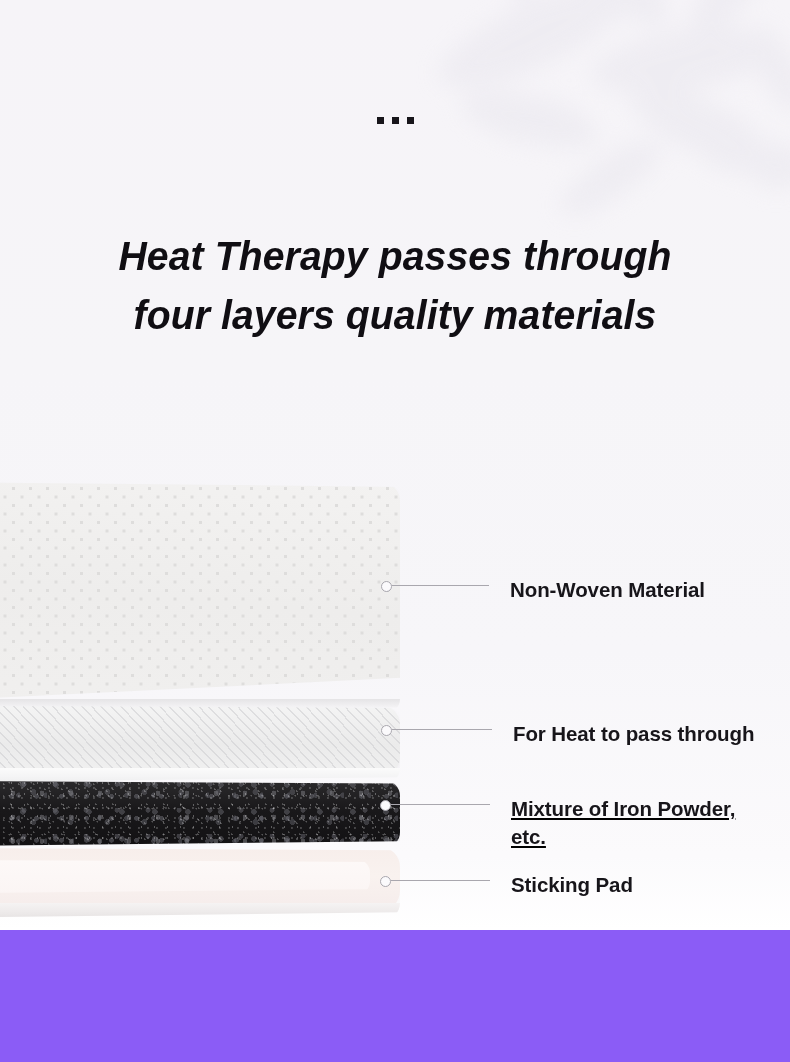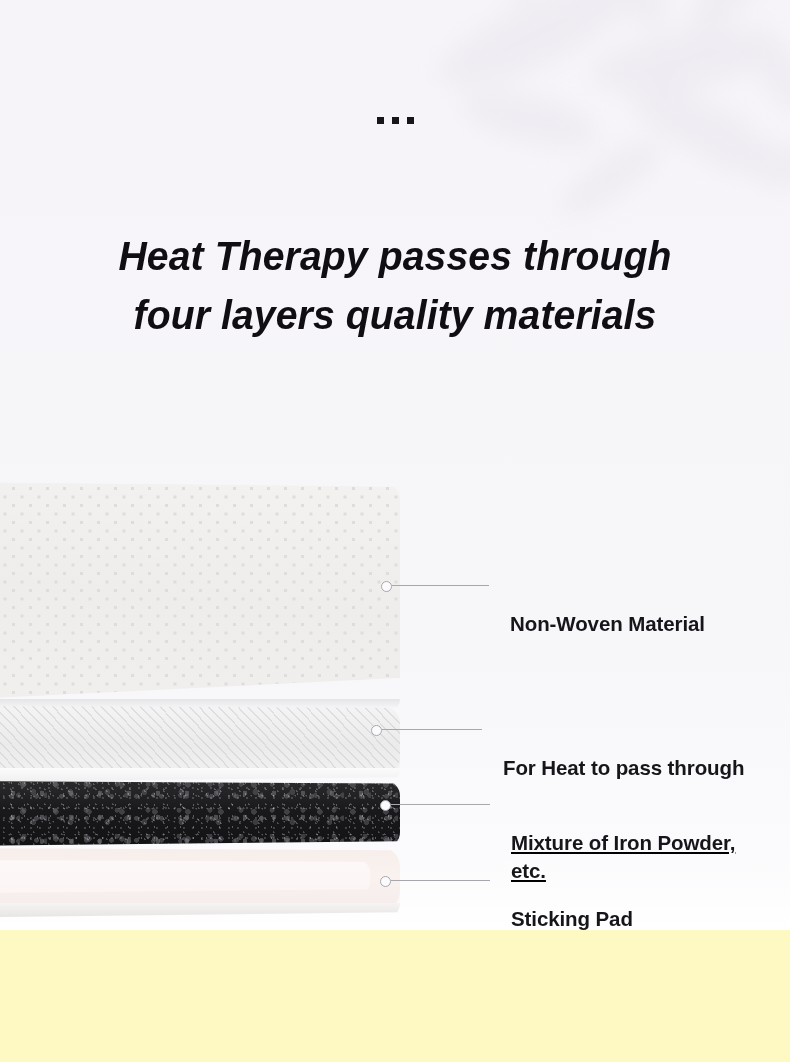--- a/index.html
+++ b/index.html
@@ -12,21 +12,21 @@
     overflow: hidden;
     font-family: "Liberation Sans", sans-serif;
     background: #ffffff;
   }
 
   #stage {
     position: relative;
     width: 790px;
     height: 1062px;
     overflow: hidden;
-    background: #fef9c3;
+    background: #8b5cf6;
   }
 
   
   .bg-wash {
     position: absolute;
     left: 0; top: 0;
     width: 790px; height: 930px;
     background: linear-gradient(180deg,#f6f4f8 0%,#f6f5f8 40%,#f7f6f9 70%,#fbfafc 92%,#ffffff 100%);
   }
   .bg-foliage {
@@ -234,26 +234,25 @@
   }
   .callout-label {
     margin-left: 21px;
     font-family: "Liberation Sans", sans-serif;
     font-size: 20.5px;
     line-height: 1.38;
     font-weight: 700;
     color: #17151a;
     letter-spacing: -.1px;
     white-space: pre-line;
-    margin-top: 34px;
   }
 
   .c1 { left: 381px; top: 576px; }
   .c1 .callout-line { width: 97px; }
-  .c2 { left: 371px; top: 720px; text-align: right; }
+  .c2 { left: 381px; top: 720px; text-align: right; }
   .c2 .callout-line { width: 100px; }
   .c3 { left: 380px; top: 795px; text-decoration: underline; }
   .c3 .callout-line { width: 99px; }
   .c4 { left: 380px; top: 871px; }
   .c4 .callout-line { width: 99px; }
 </style>
 </head>
 <body>
 
 <div id="stage">

